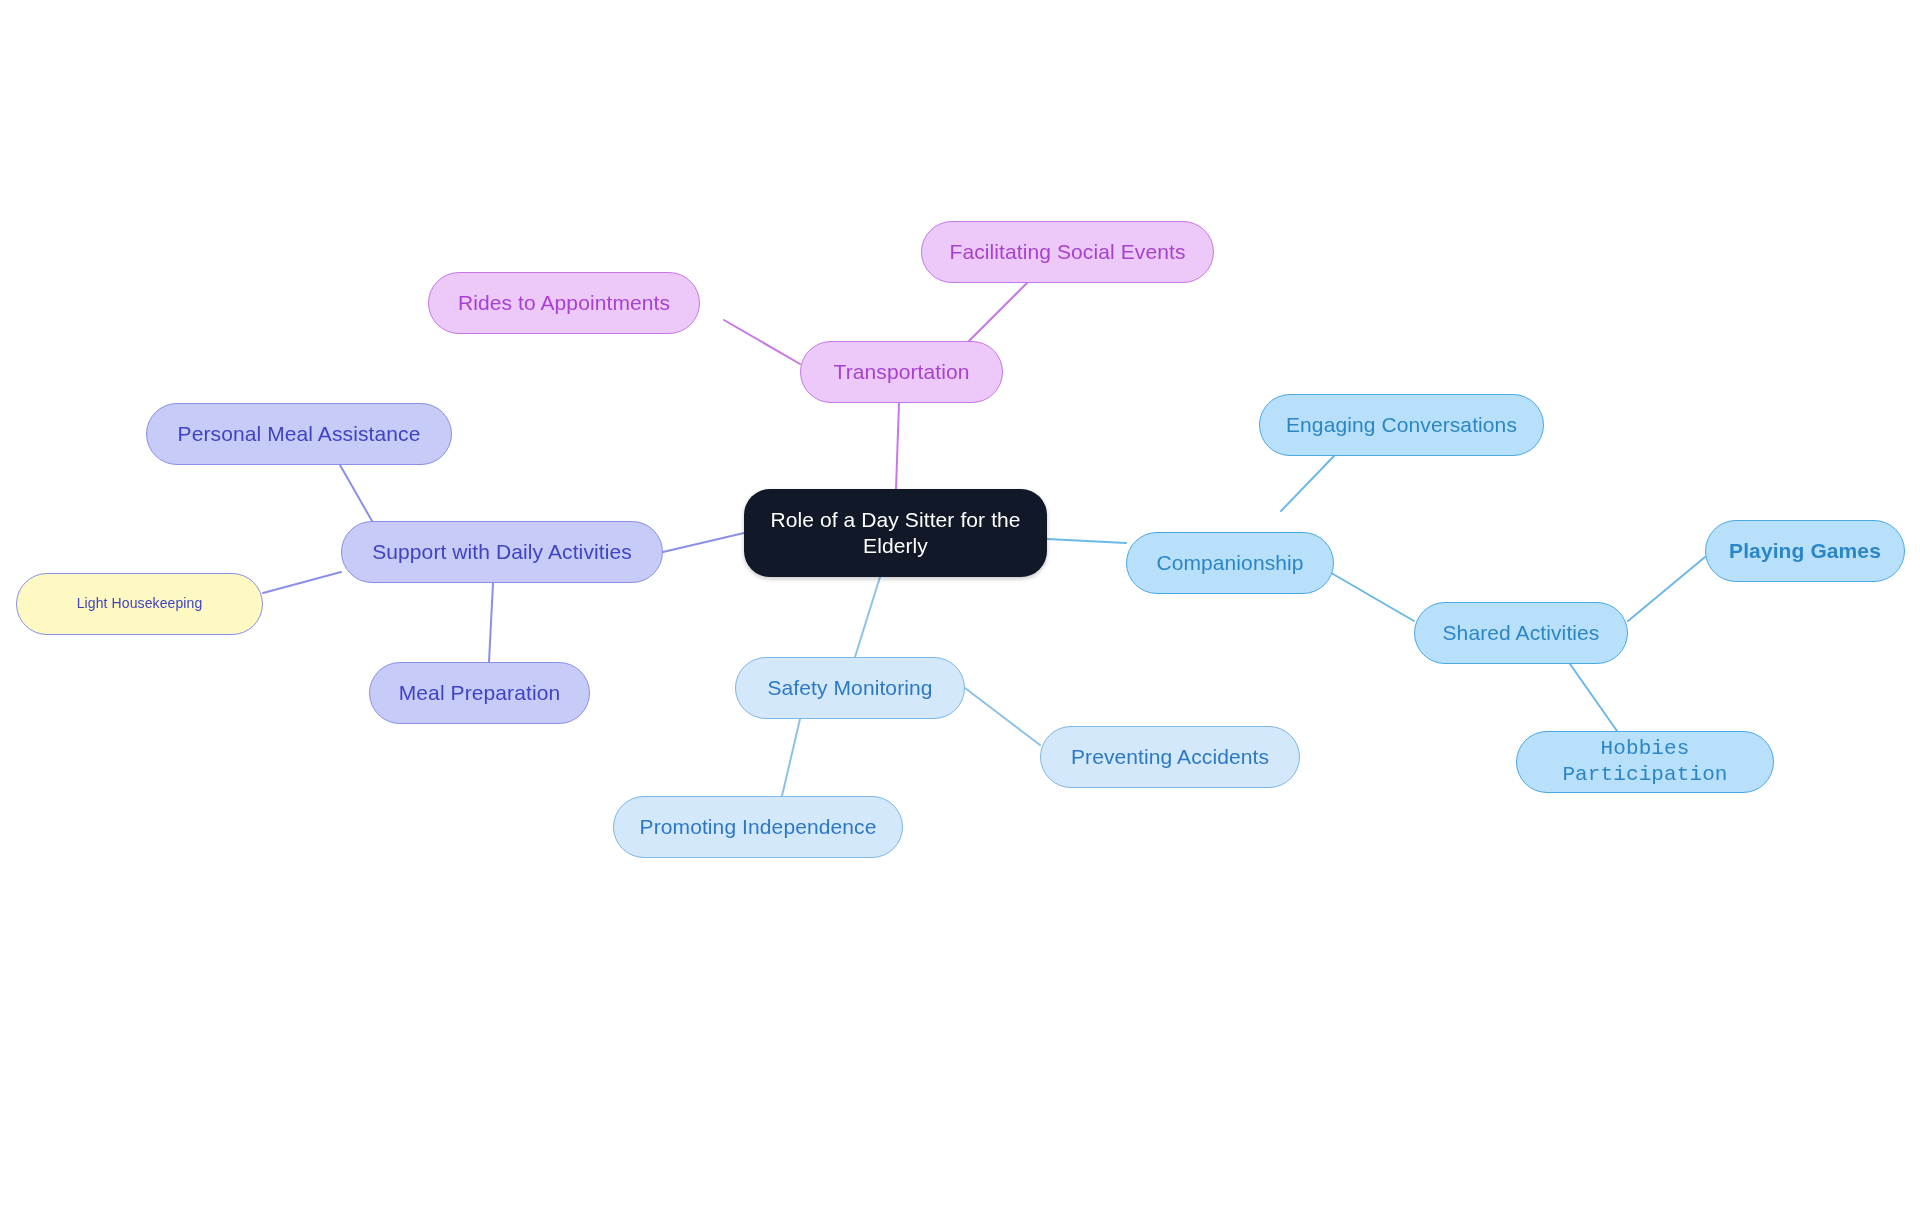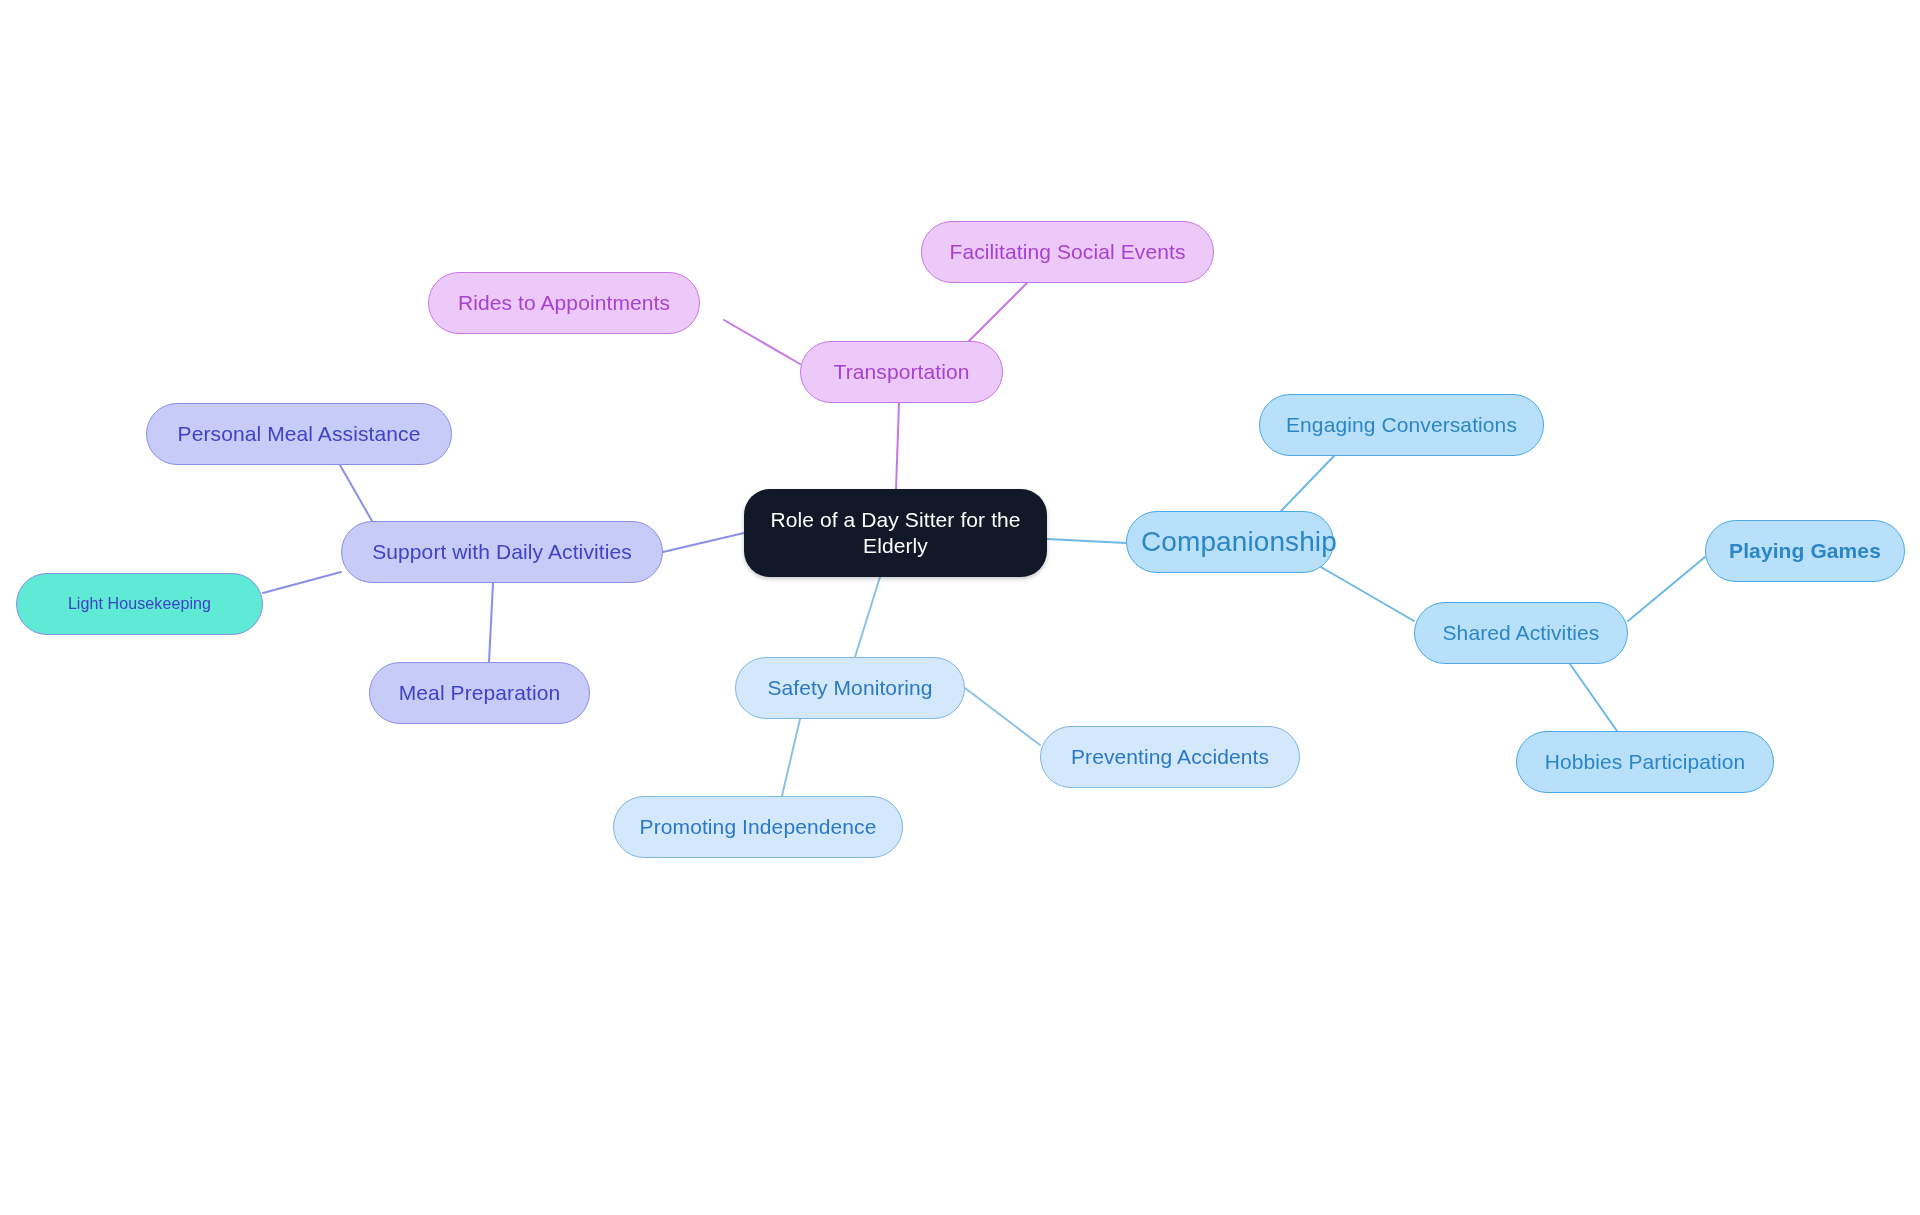--- a/index.html
+++ b/index.html
@@ -106,29 +106,29 @@
       <path d="M 880 577 L 855 657" stroke="#8cc2e8" stroke-width="2" fill="none" stroke-linecap="round"></path>
       <path d="M 965 688 L 1040 745" stroke="#8cc2e8" stroke-width="2" fill="none" stroke-linecap="round"></path>
       <path d="M 800 719 L 782 796" stroke="#8cc2e8" stroke-width="2" fill="none" stroke-linecap="round"></path>
     </svg>
 
   <div id="nodes">
       <div class="node root" style="left: 744px; top: 489px; width: 303px; height: 88px; background: rgb(17, 24, 39); border-color: rgb(17, 24, 39); color: rgb(255, 255, 255); font-size: 21px;"><span class="node-label">Role of a Day Sitter for the
 Elderly</span></div>
       <div class="node" style="left: 341px; top: 521px; width: 322px; height: 62px; background: rgb(199, 203, 247); border-color: rgb(139, 143, 232); color: rgb(63, 67, 196); font-size: 21px;"><span class="node-label">Support with Daily Activities</span></div>
       <div class="node" style="left: 146px; top: 403px; width: 306px; height: 62px; background: rgb(199, 203, 247); border-color: rgb(139, 143, 232); color: rgb(63, 67, 196); font-size: 21px;"><span class="node-label">Personal Meal Assistance</span></div>
-      <div class="node" style="left: 16px; top: 573px; width: 247px; height: 62px; background: #5eead4; border-color: rgb(139, 143, 232); color: rgb(63, 67, 196); font-size: 16px;"><span class="node-label">Light Housekeeping</span></div>
+      <div class="node" style="left: 16px; top: 573px; width: 247px; height: 62px; background: #fef9c3; border-color: rgb(139, 143, 232); color: rgb(63, 67, 196); font-size: 14px;"><span class="node-label">Light Housekeeping</span></div>
       <div class="node" style="left: 369px; top: 662px; width: 221px; height: 62px; background: rgb(199, 203, 247); border-color: rgb(139, 143, 232); color: rgb(63, 67, 196); font-size: 21px;"><span class="node-label">Meal Preparation</span></div>
       <div class="node" style="left: 800px; top: 341px; width: 203px; height: 62px; background: rgb(236, 201, 248); border-color: rgb(200, 119, 232); color: rgb(167, 66, 208); font-size: 21px;"><span class="node-label">Transportation</span></div>
       <div class="node" style="left: 428px; top: 272px; width: 272px; height: 62px; background: rgb(236, 201, 248); border-color: rgb(200, 119, 232); color: rgb(167, 66, 208); font-size: 21px;"><span class="node-label">Rides to Appointments</span></div>
       <div class="node" style="left: 921px; top: 221px; width: 293px; height: 62px; background: rgb(236, 201, 248); border-color: rgb(200, 119, 232); color: rgb(167, 66, 208); font-size: 21px;"><span class="node-label">Facilitating Social Events</span></div>
-      <div class="node" style="left: 1126px; top: 511px; width: 208px; height: 62px; background: rgb(185, 224, 251); border-color: rgb(73, 169, 232); color: rgb(43, 134, 197); font-size: 28px; justify-content: center;"><span class="node-label">Companionship</span></div>
+      <div class="node" style="left: 1126px; top: 532px; width: 208px; height: 62px; background: rgb(185, 224, 251); border-color: rgb(73, 169, 232); color: rgb(43, 134, 197); font-size: 21px; justify-content: center;"><span class="node-label">Companionship</span></div>
       <div class="node" style="left: 1259px; top: 394px; width: 285px; height: 62px; background: rgb(185, 224, 251); border-color: rgb(73, 169, 232); color: rgb(43, 134, 197); font-size: 21px;"><span class="node-label">Engaging Conversations</span></div>
       <div class="node" style="left: 1414px; top: 602px; width: 214px; height: 62px; background: rgb(185, 224, 251); border-color: rgb(73, 169, 232); color: rgb(43, 134, 197); font-size: 21px;"><span class="node-label">Shared Activities</span></div>
       <div class="node" style="left: 1705px; top: 520px; width: 200px; height: 62px; background: rgb(185, 224, 251); border-color: rgb(73, 169, 232); color: rgb(43, 134, 197); font-size: 21px; font-weight: bold;"><span class="node-label">Playing Games</span></div>
-      <div class="node" style="left: 1516px; top: 731px; width: 258px; height: 62px; background: rgb(185, 224, 251); border-color: rgb(73, 169, 232); color: rgb(43, 134, 197); font-size: 21px;"><span class="node-label">Hobbies Participation</span></div>
+      <div class="node" style="left: 1516px; top: 731px; width: 258px; height: 62px; background: rgb(185, 224, 251); border-color: rgb(73, 169, 232); color: rgb(43, 134, 197); font-size: 21px; font-family: Liberation Mono, monospace;"><span class="node-label">Hobbies Participation</span></div>
       <div class="node" style="left: 735px; top: 657px; width: 230px; height: 62px; background: rgb(212, 232, 251); border-color: rgb(126, 182, 228); color: rgb(43, 120, 197); font-size: 21px;"><span class="node-label">Safety Monitoring</span></div>
       <div class="node" style="left: 1040px; top: 726px; width: 260px; height: 62px; background: rgb(212, 232, 251); border-color: rgb(126, 182, 228); color: rgb(43, 120, 197); font-size: 21px;"><span class="node-label">Preventing Accidents</span></div>
       <div class="node" style="left: 613px; top: 796px; width: 290px; height: 62px; background: rgb(212, 232, 251); border-color: rgb(126, 182, 228); color: rgb(43, 120, 197); font-size: 21px; text-align: center;"><span class="node-label">Promoting Independence</span></div>
     </div>
 
 
 </div>
 
 </body></html>

